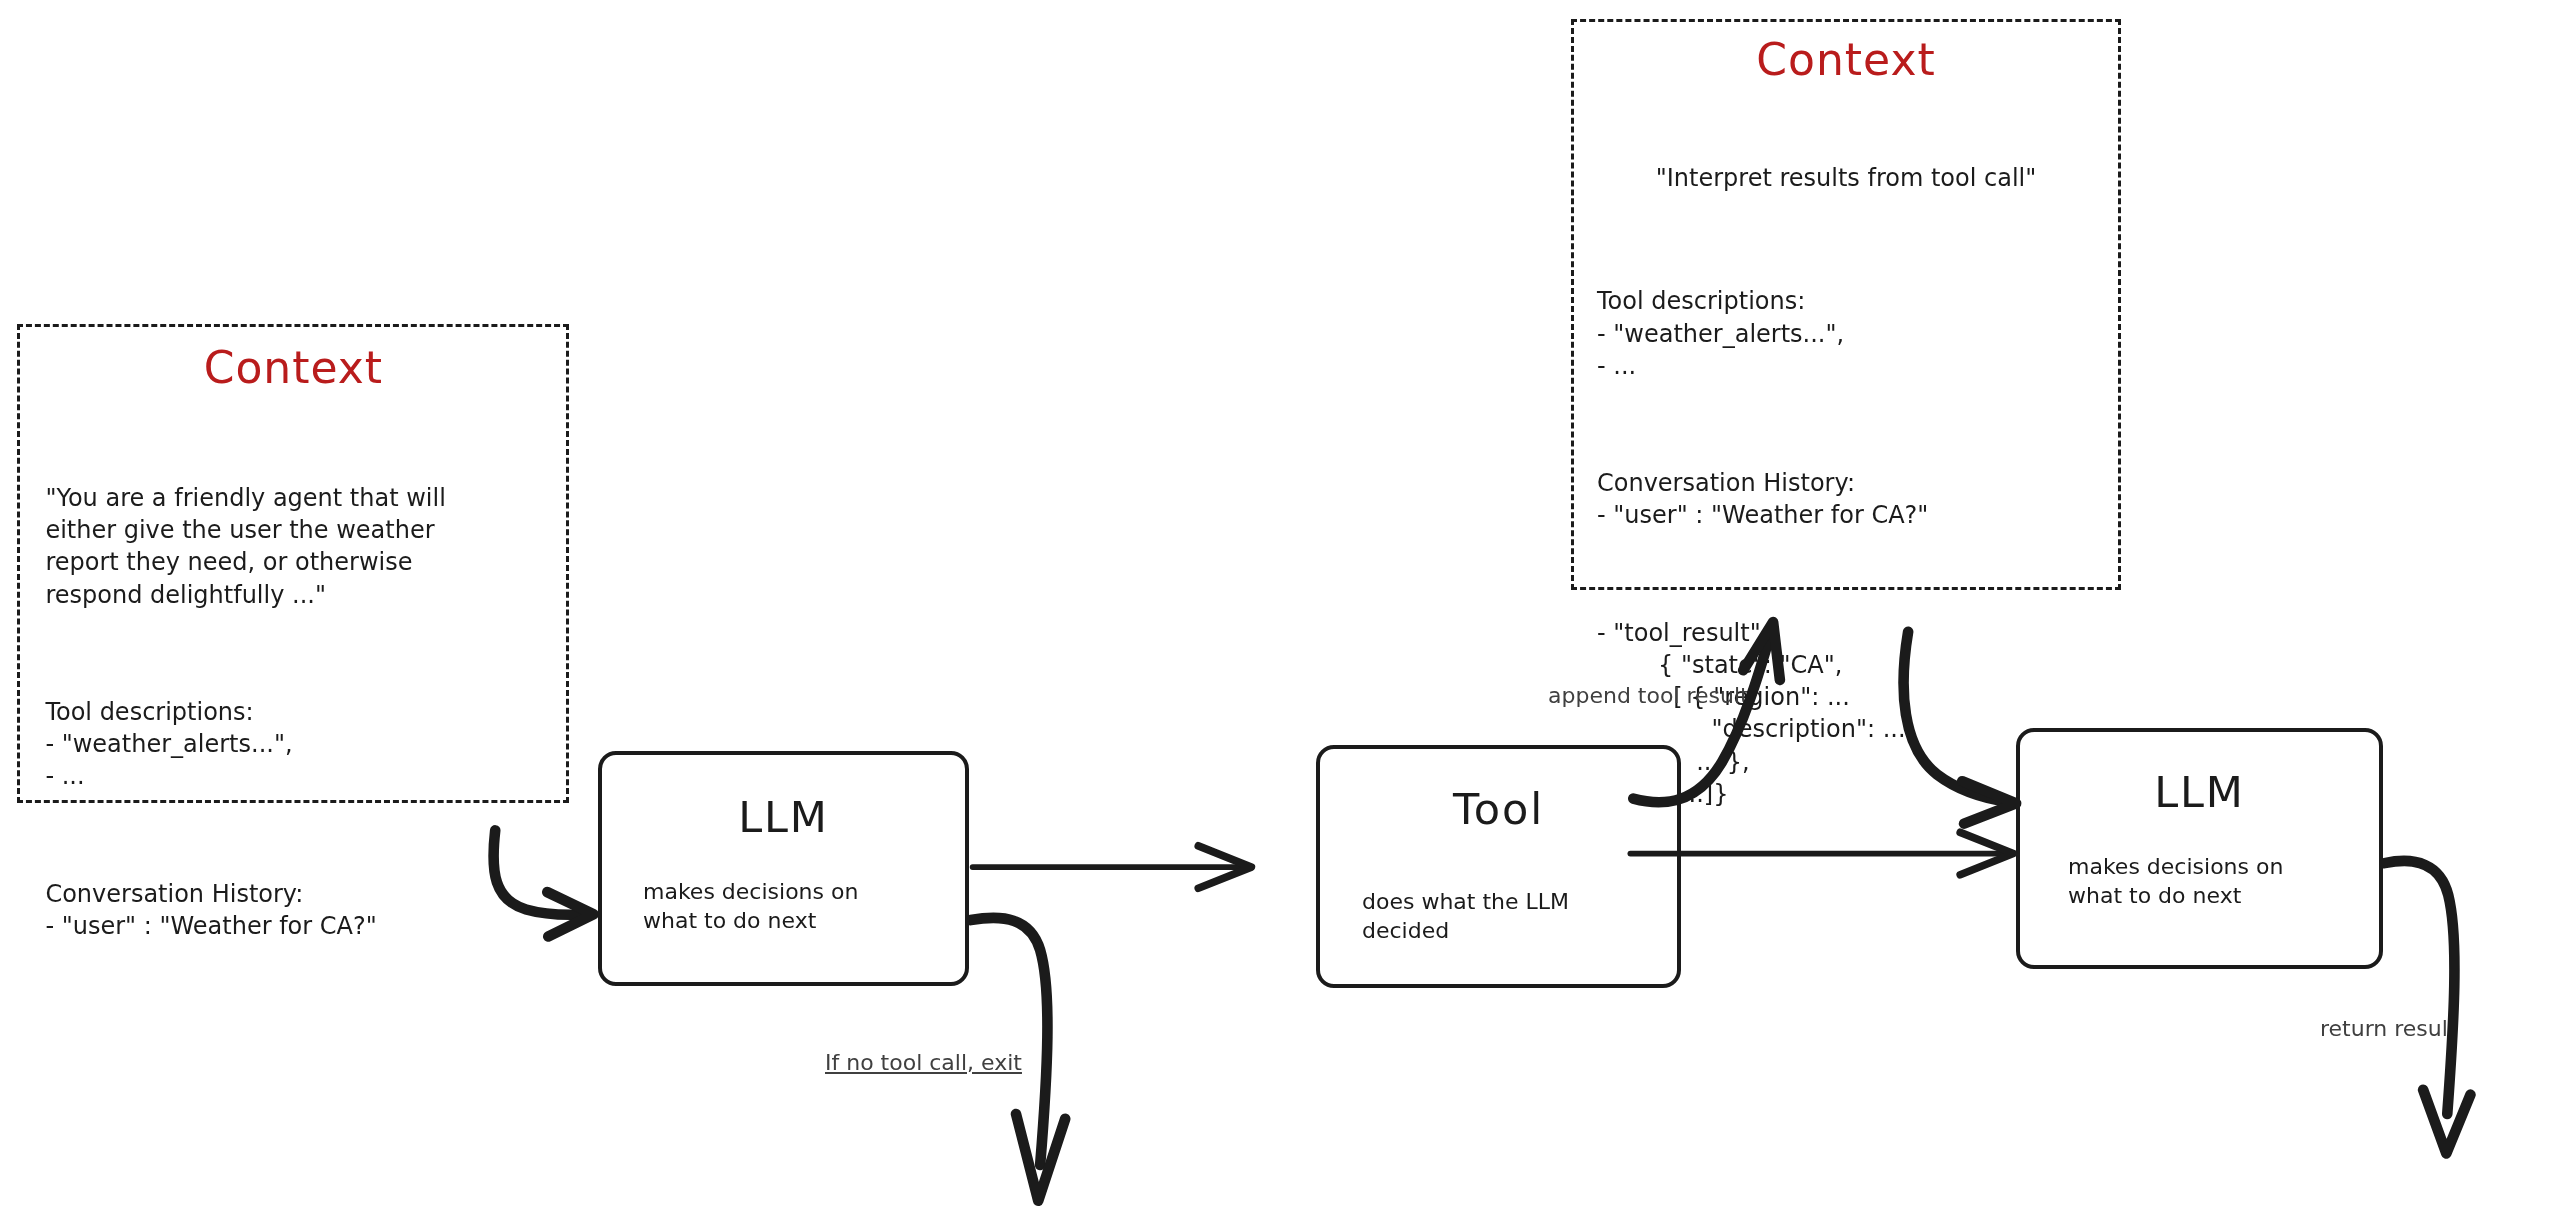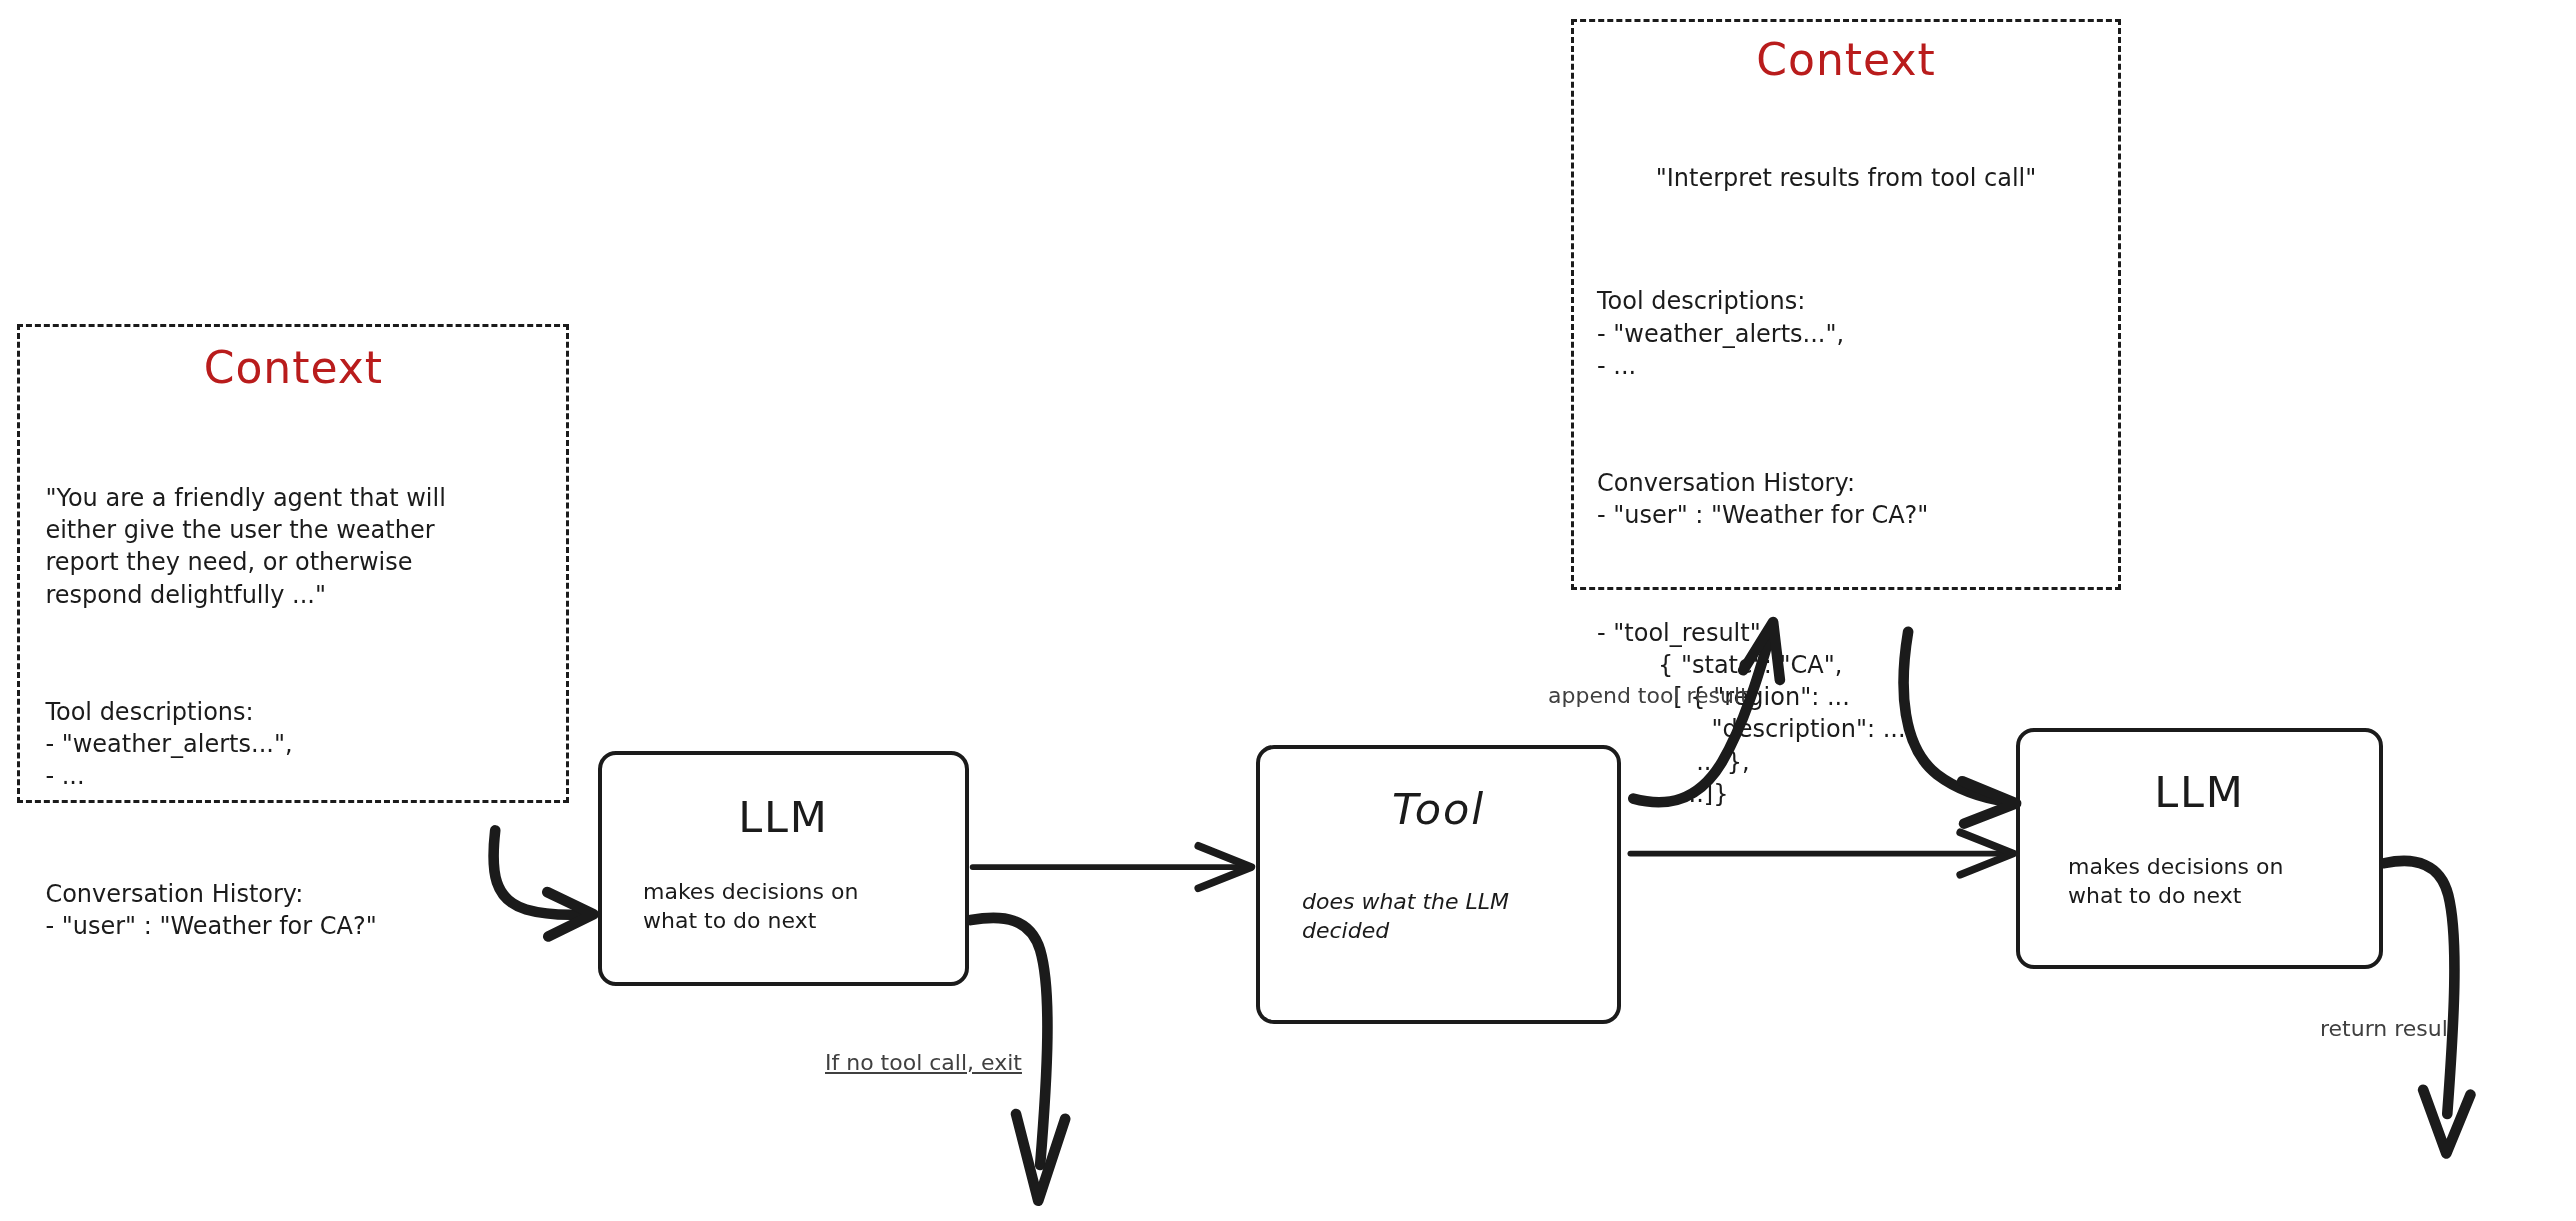--- a/index.html
+++ b/index.html
@@ -79,21 +79,21 @@
     font-size: 22px;
     line-height: 1.3;
     align-self: flex-start;
     white-space: pre-line;
   }
 
   #node-llm1 { left: 598px; top: 751px; width: 371px; height: 235px; }
   #node-llm1 .node-title { margin-top: 41px; }
   #node-llm1 .node-sub { margin-top: 39px; margin-left: 41px; }
 
-  #node-tool { left: 1256px; top: 745px; width: 365px; height: 279px; font-style: italic; }
+  #node-tool { left: 1316px; top: 745px; width: 365px; height: 243px; }
   #node-tool .node-title { margin-top: 39px; }
   #node-tool .node-sub { margin-top: 57px; margin-left: 42px; }
 
   #node-llm2 { left: 2016px; top: 728px; width: 367px; height: 241px; }
   #node-llm2 .node-title { margin-top: 39px; }
   #node-llm2 .node-sub { margin-top: 39px; margin-left: 48px; }
 
   
   .edge-label {
     position: absolute;

